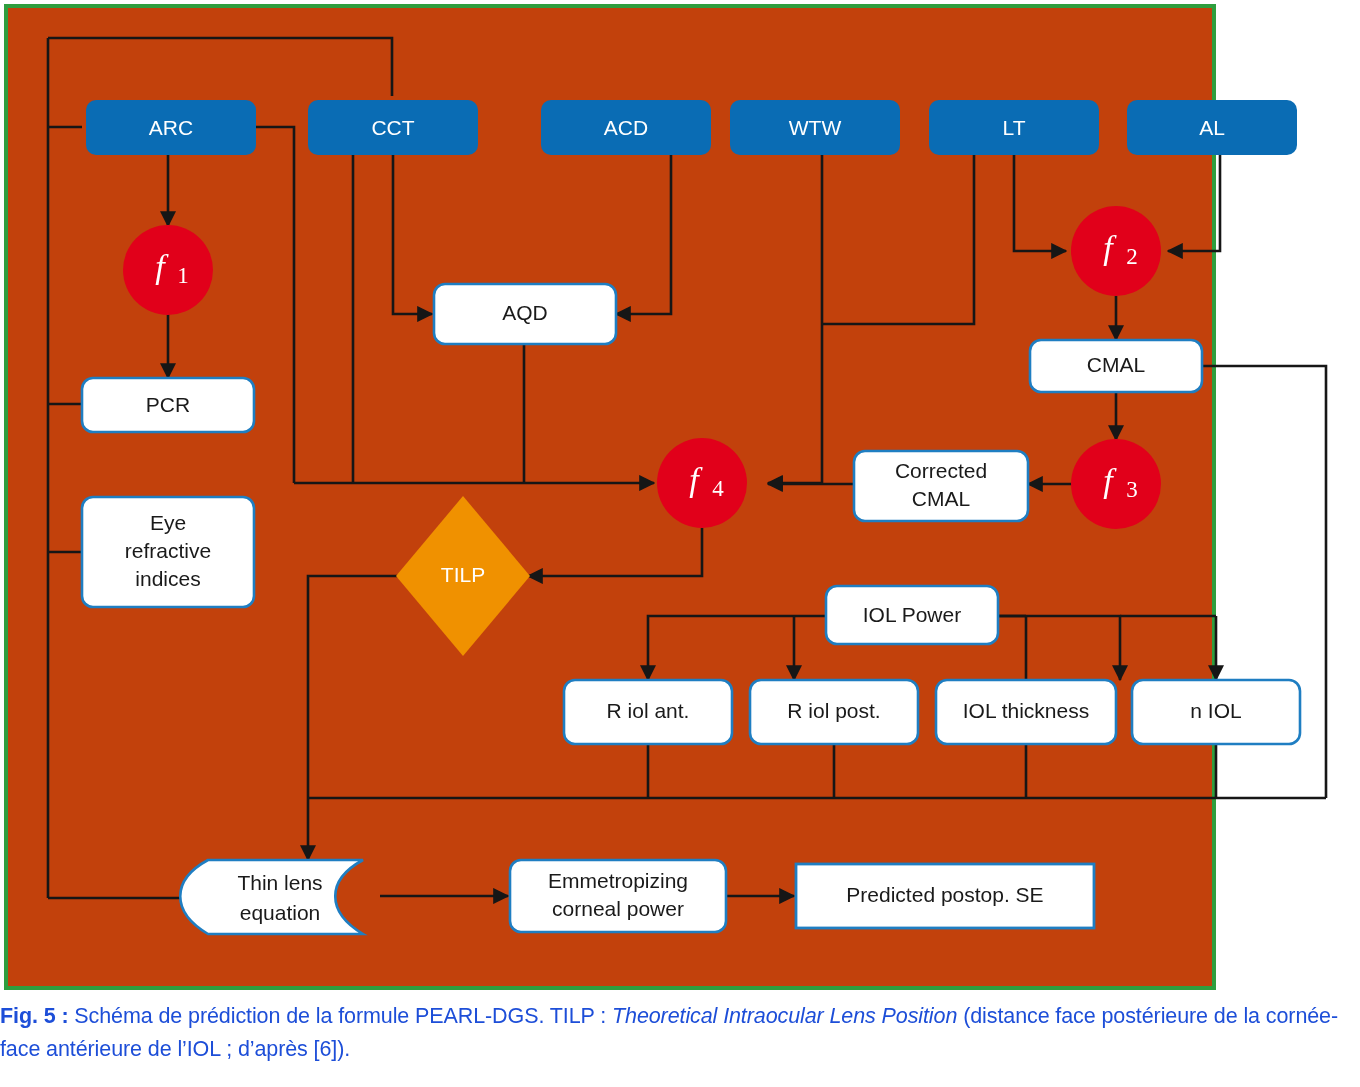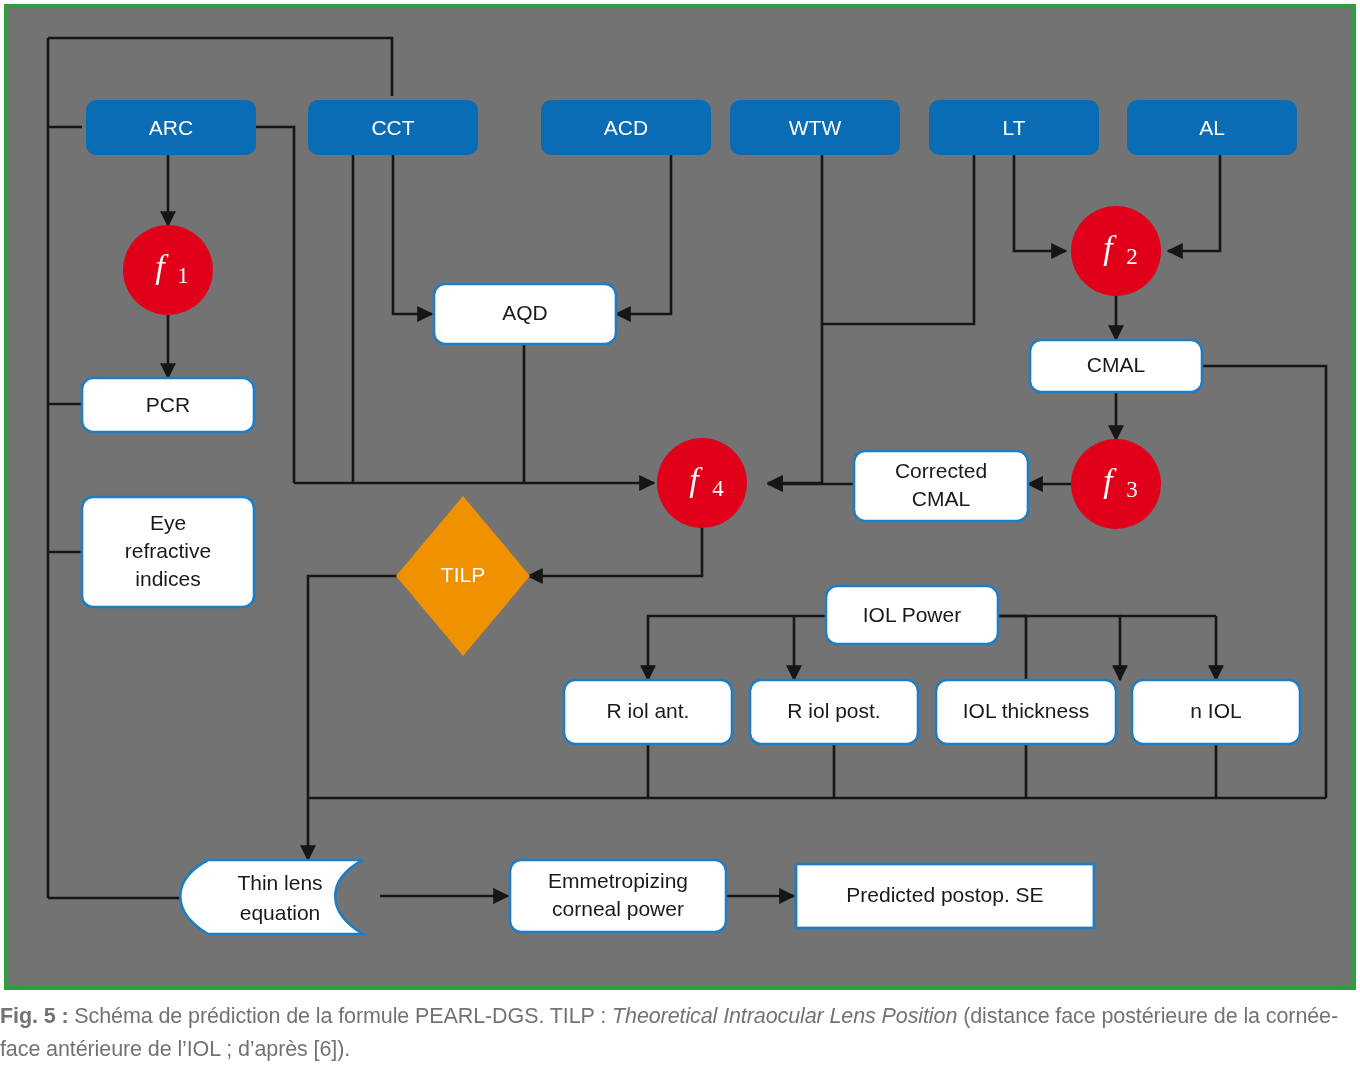--- a/index.html
+++ b/index.html
@@ -1,31 +1,31 @@
 <!DOCTYPE html>
 <html><head>
 <meta charset="utf-8">
 <style>
   html,body{margin:0;padding:0;background:#ffffff;}
   body{width:1360px;height:1087px;font-family:"Liberation Sans",sans-serif;}
   #root{position:relative;width:1360px;height:1087px;}
-  .figframe{position:absolute;left:4px;top:4px;width:1352px;height:986px;
-            border:4px solid #2e9e3e;box-sizing:border-box;background:#737373;}
+  .figframe{position:absolute;left:4px;top:4px;width:1212px;height:986px;
+            border:4px solid #2e9e3e;box-sizing:border-box;background:#c2410c;}
   svg.diagram{position:absolute;left:0;top:0;width:1352px;height:986px;display:block;}
   .nodeText{font-family:"Liberation Sans",sans-serif;font-size:21px;fill:#1a1a1a;
             text-anchor:middle;dominant-baseline:middle;}
   .nodeTextW{font-family:"Liberation Sans",sans-serif;font-size:21px;fill:#ffffff;
              text-anchor:middle;dominant-baseline:middle;}
   .fnText{font-family:"Liberation Serif",serif;font-style:italic;font-size:34px;
           fill:#ffffff;text-anchor:middle;dominant-baseline:middle;}
   .fnSub{font-family:"Liberation Serif",serif;font-style:normal;font-size:23px;}
   .link{stroke:#161616;stroke-width:2.6;fill:none;}
   .caption{position:absolute;left:0px;top:1000px;width:1360px;
            font-family:"Liberation Sans",sans-serif;font-size:21.5px;line-height:33px;
-           color:#737373;letter-spacing:-0.1px;}
+           color:#1d4ed8;letter-spacing:-0.1px;}
   .caption b{font-weight:bold;}
   .caption i{font-style:italic;}
 </style>
 </head>
 <body>
 
 <div id="root">
 
   <div class="figframe">
 

